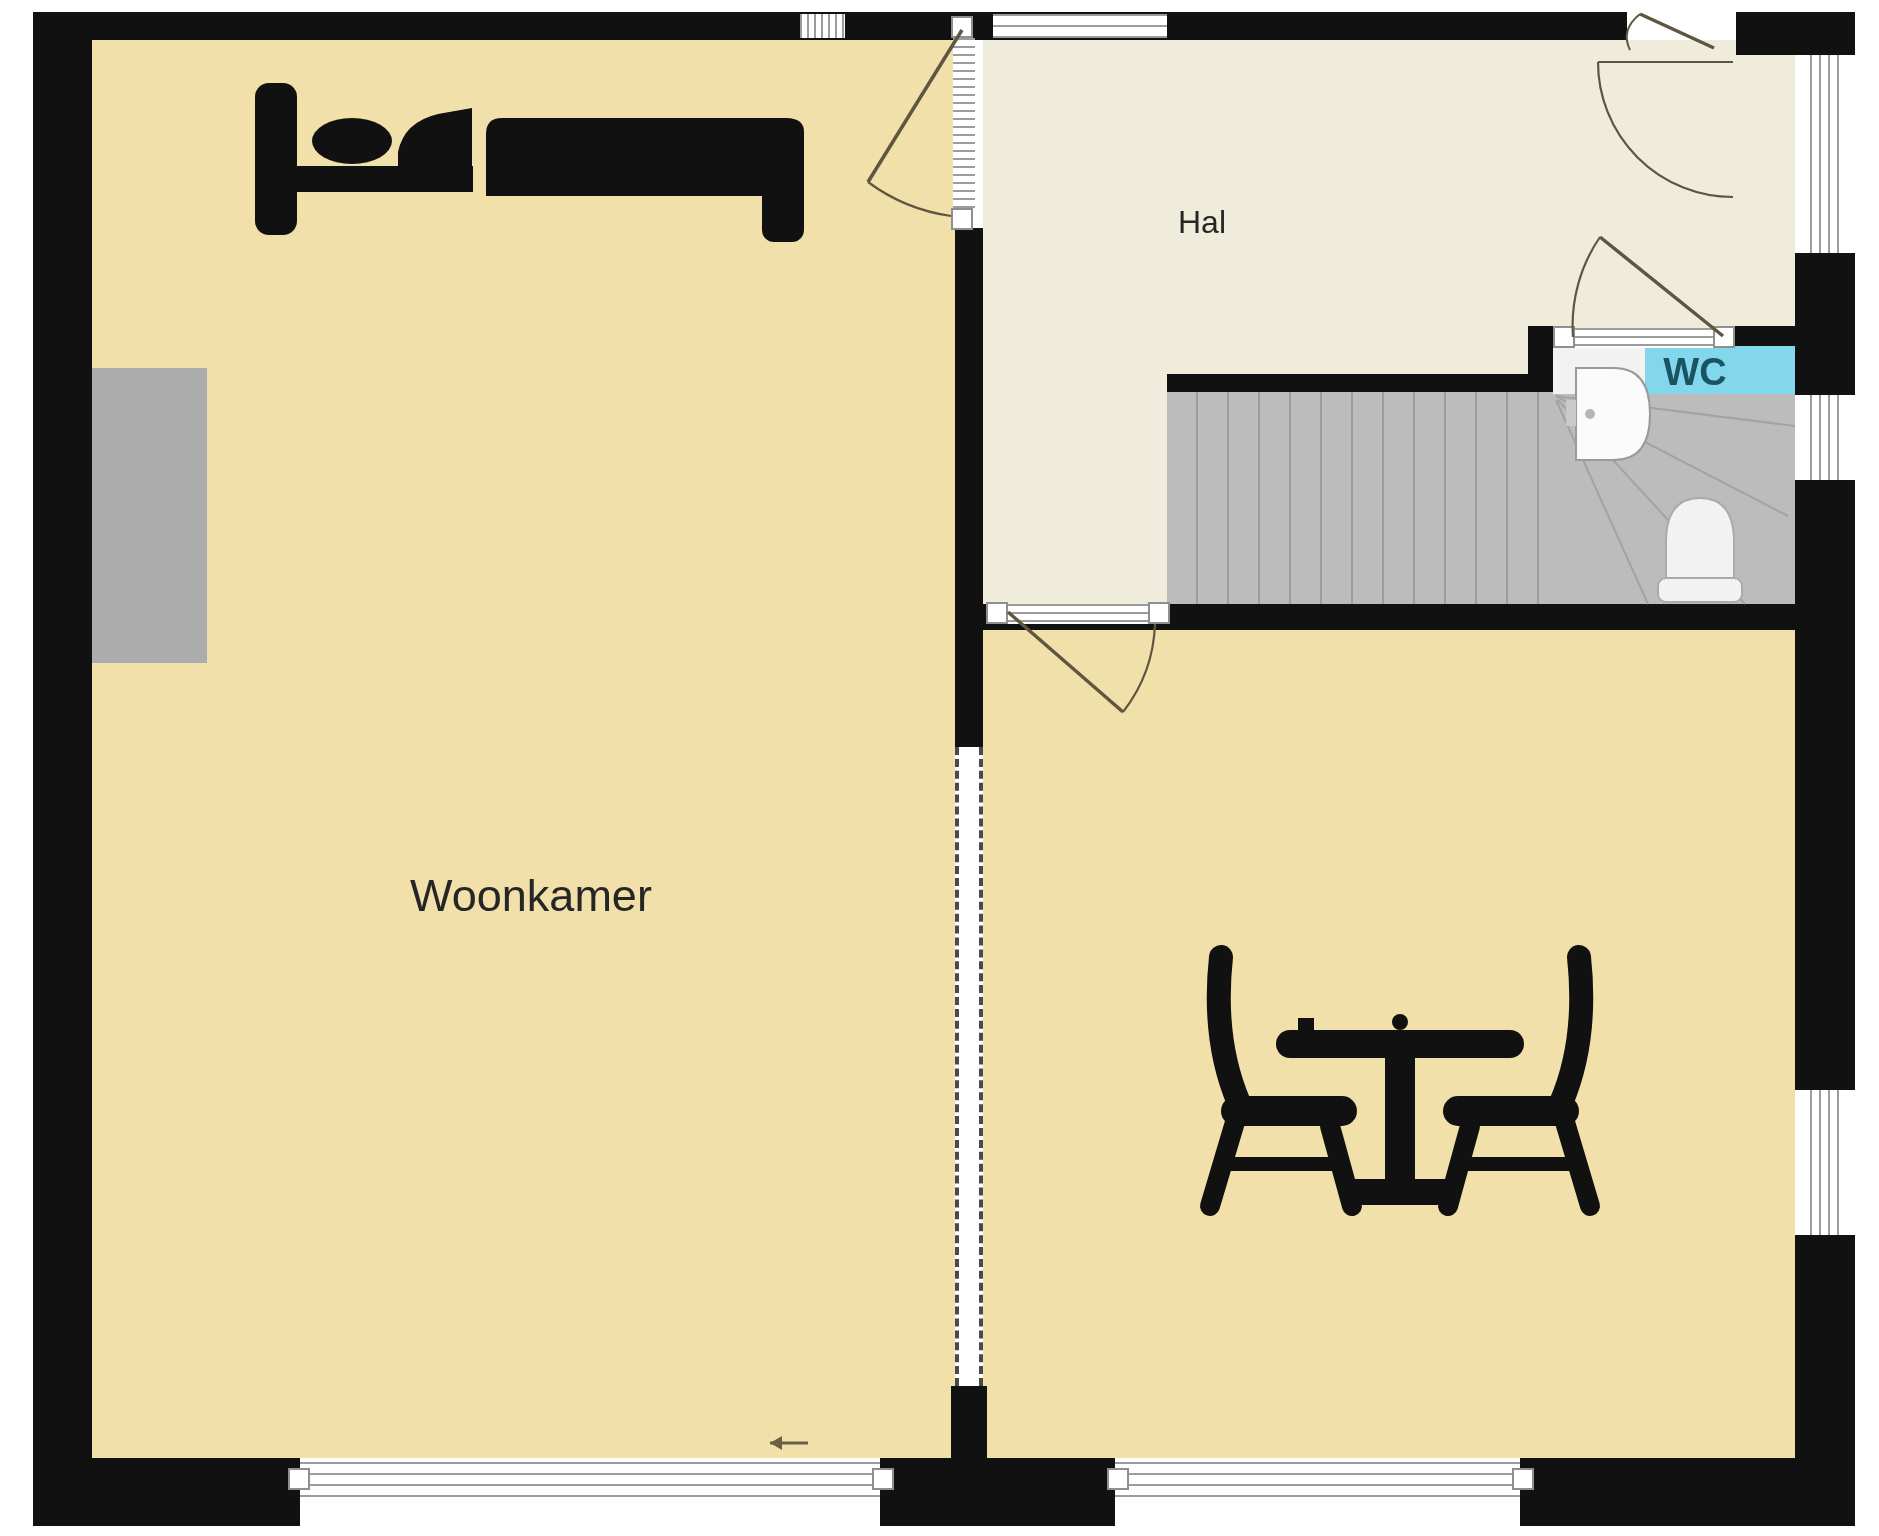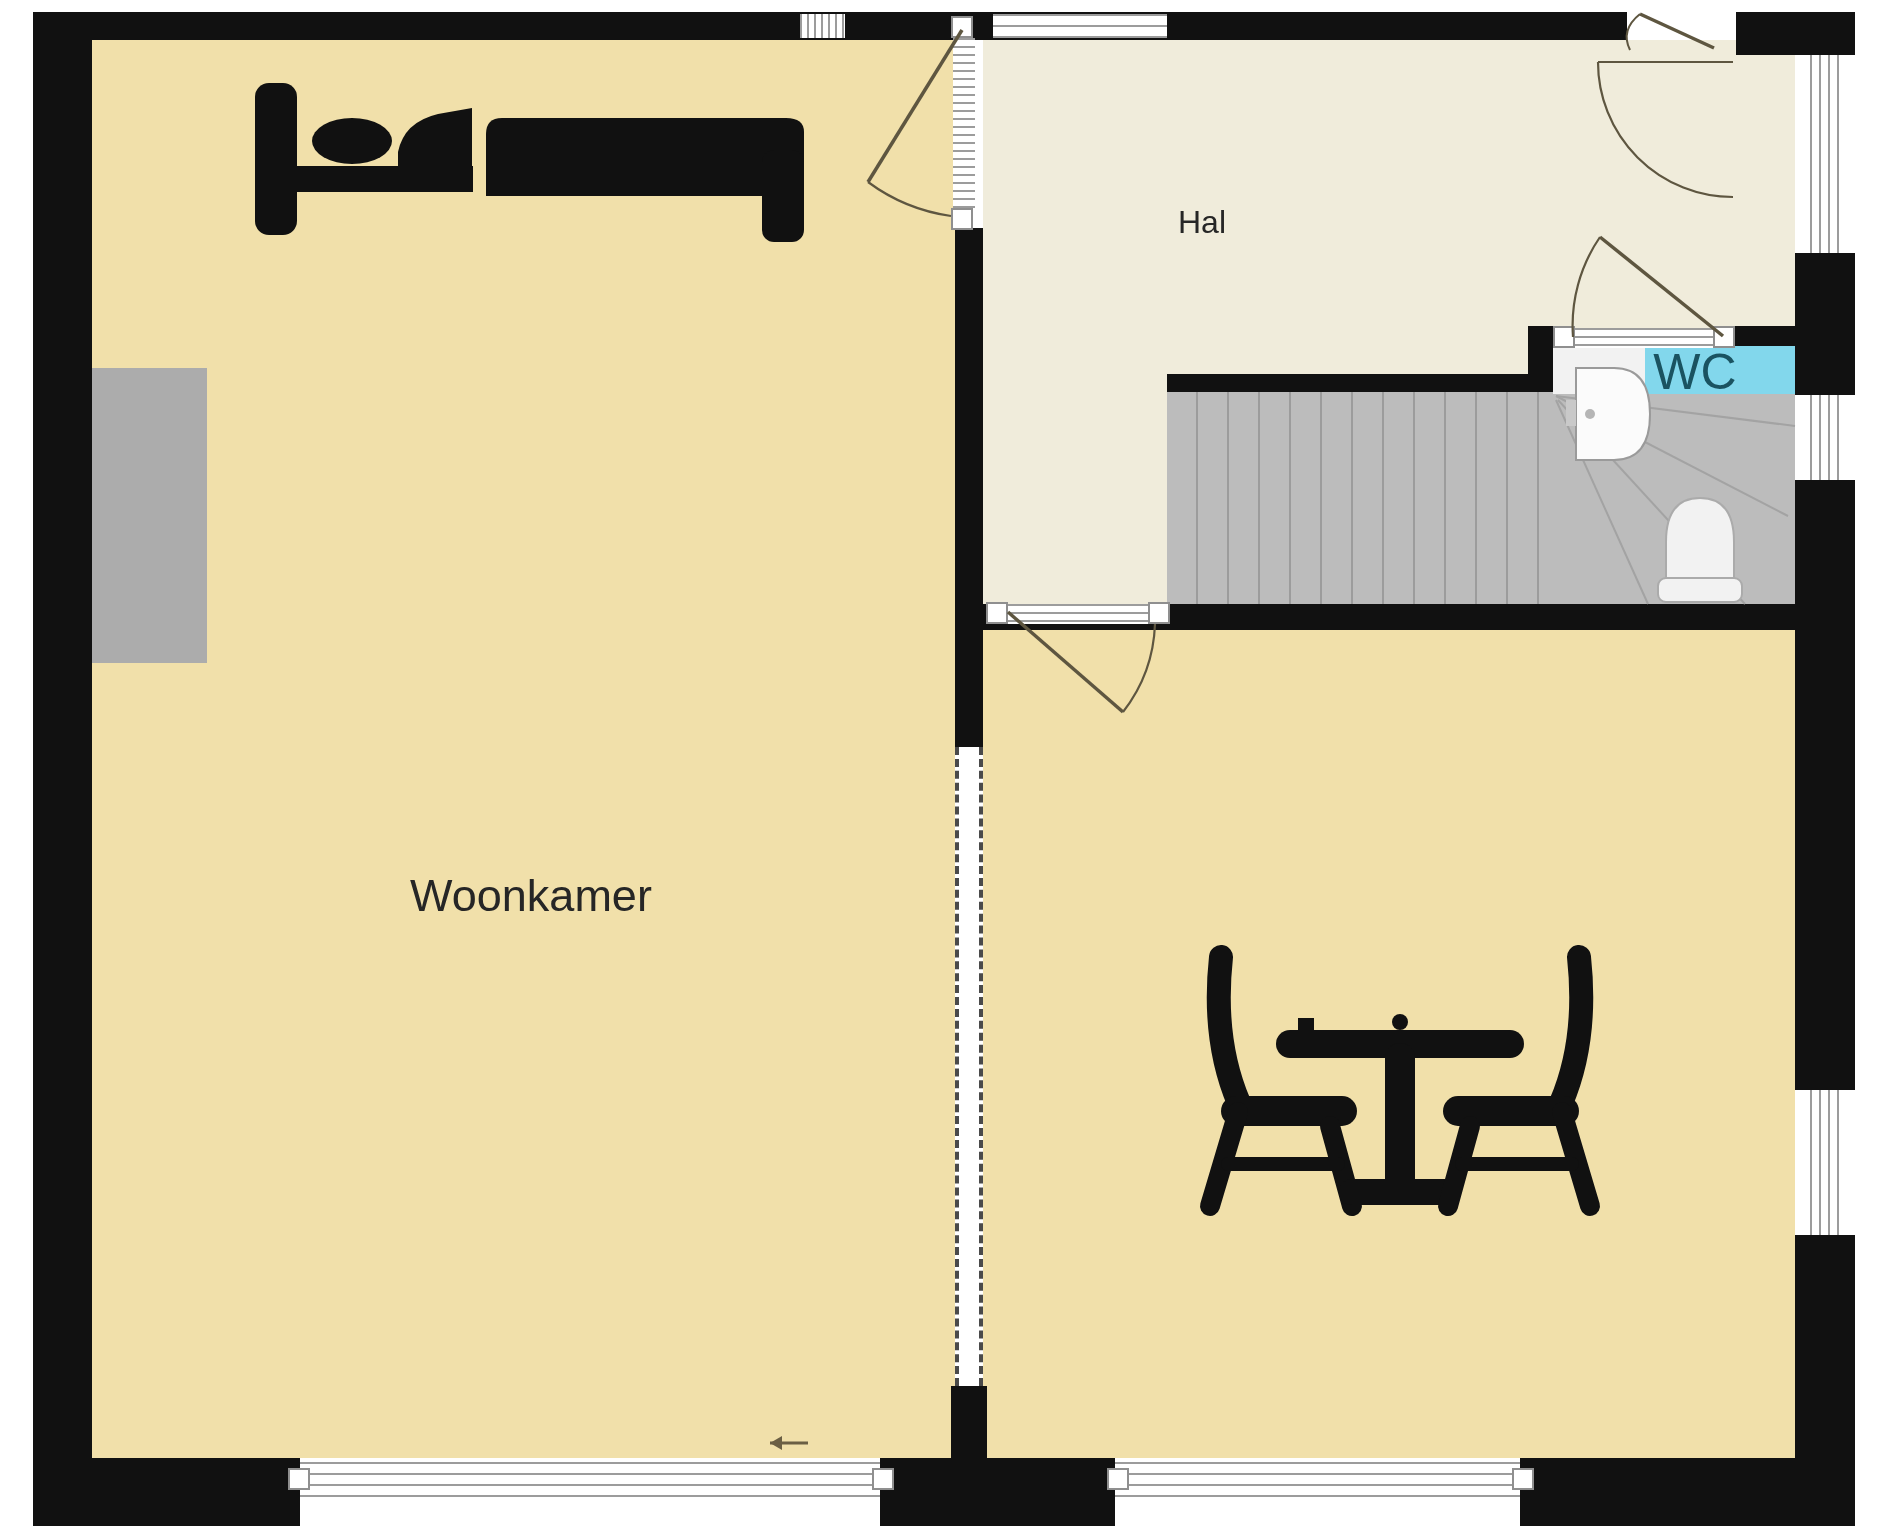--- a/index.html
+++ b/index.html
@@ -17,21 +17,21 @@
   .win-h{background:#fff;background-image:repeating-linear-gradient(180deg,#9c9c9c 0 2px,transparent 2px 11px);}
   .win-v{background:#fff;background-image:repeating-linear-gradient(90deg,#9c9c9c 0 2px,transparent 2px 9px);}
   .ticks{background:#fff;background-image:repeating-linear-gradient(90deg,#9c9c9c 0 2px,transparent 2px 7px);}
   .door-v{background:#fff;background-image:repeating-linear-gradient(180deg,#9c9c9c 0 2px,transparent 2px 8px);}
   .door-h{background:#fff;background-image:repeating-linear-gradient(180deg,#9c9c9c 0 2px,transparent 2px 8px);}
   .sq{position:absolute;width:22px;height:22px;background:#fff;border:2px solid #8f8f8f;box-sizing:border-box;}
   .dashedgap{background:#fff;border-left:4px dashed #4a4a4a;border-right:4px dashed #4a4a4a;}
   .roomlabel{position:absolute;transform:translate(-50%,-50%);color:var(--room-label,#262626);white-space:nowrap;}
   .lbl-living{font-size:45px;}
   .lbl-hall{font-size:32px;}
-  .lbl-wc{font-size:50px;font-weight:400;color:var(--wc-label,#1A5361);}
+  .lbl-wc{font-size:38px;font-weight:700;color:var(--wc-label,#1A5361);}
   svg.overlay{position:absolute;left:0;top:0;pointer-events:none;}
 </style>
 </head>
 <body>
 
 <div class="plan">
 
   <div class="abs floor-living" style="left:92px;top:40px;width:863px;height:1418px;"></div>
   <div class="abs floor-hall" style="left:983px;top:40px;width:812px;height:564px;"></div>
   <div class="abs floor-living" style="left:983px;top:630px;width:812px;height:828px;"></div>

